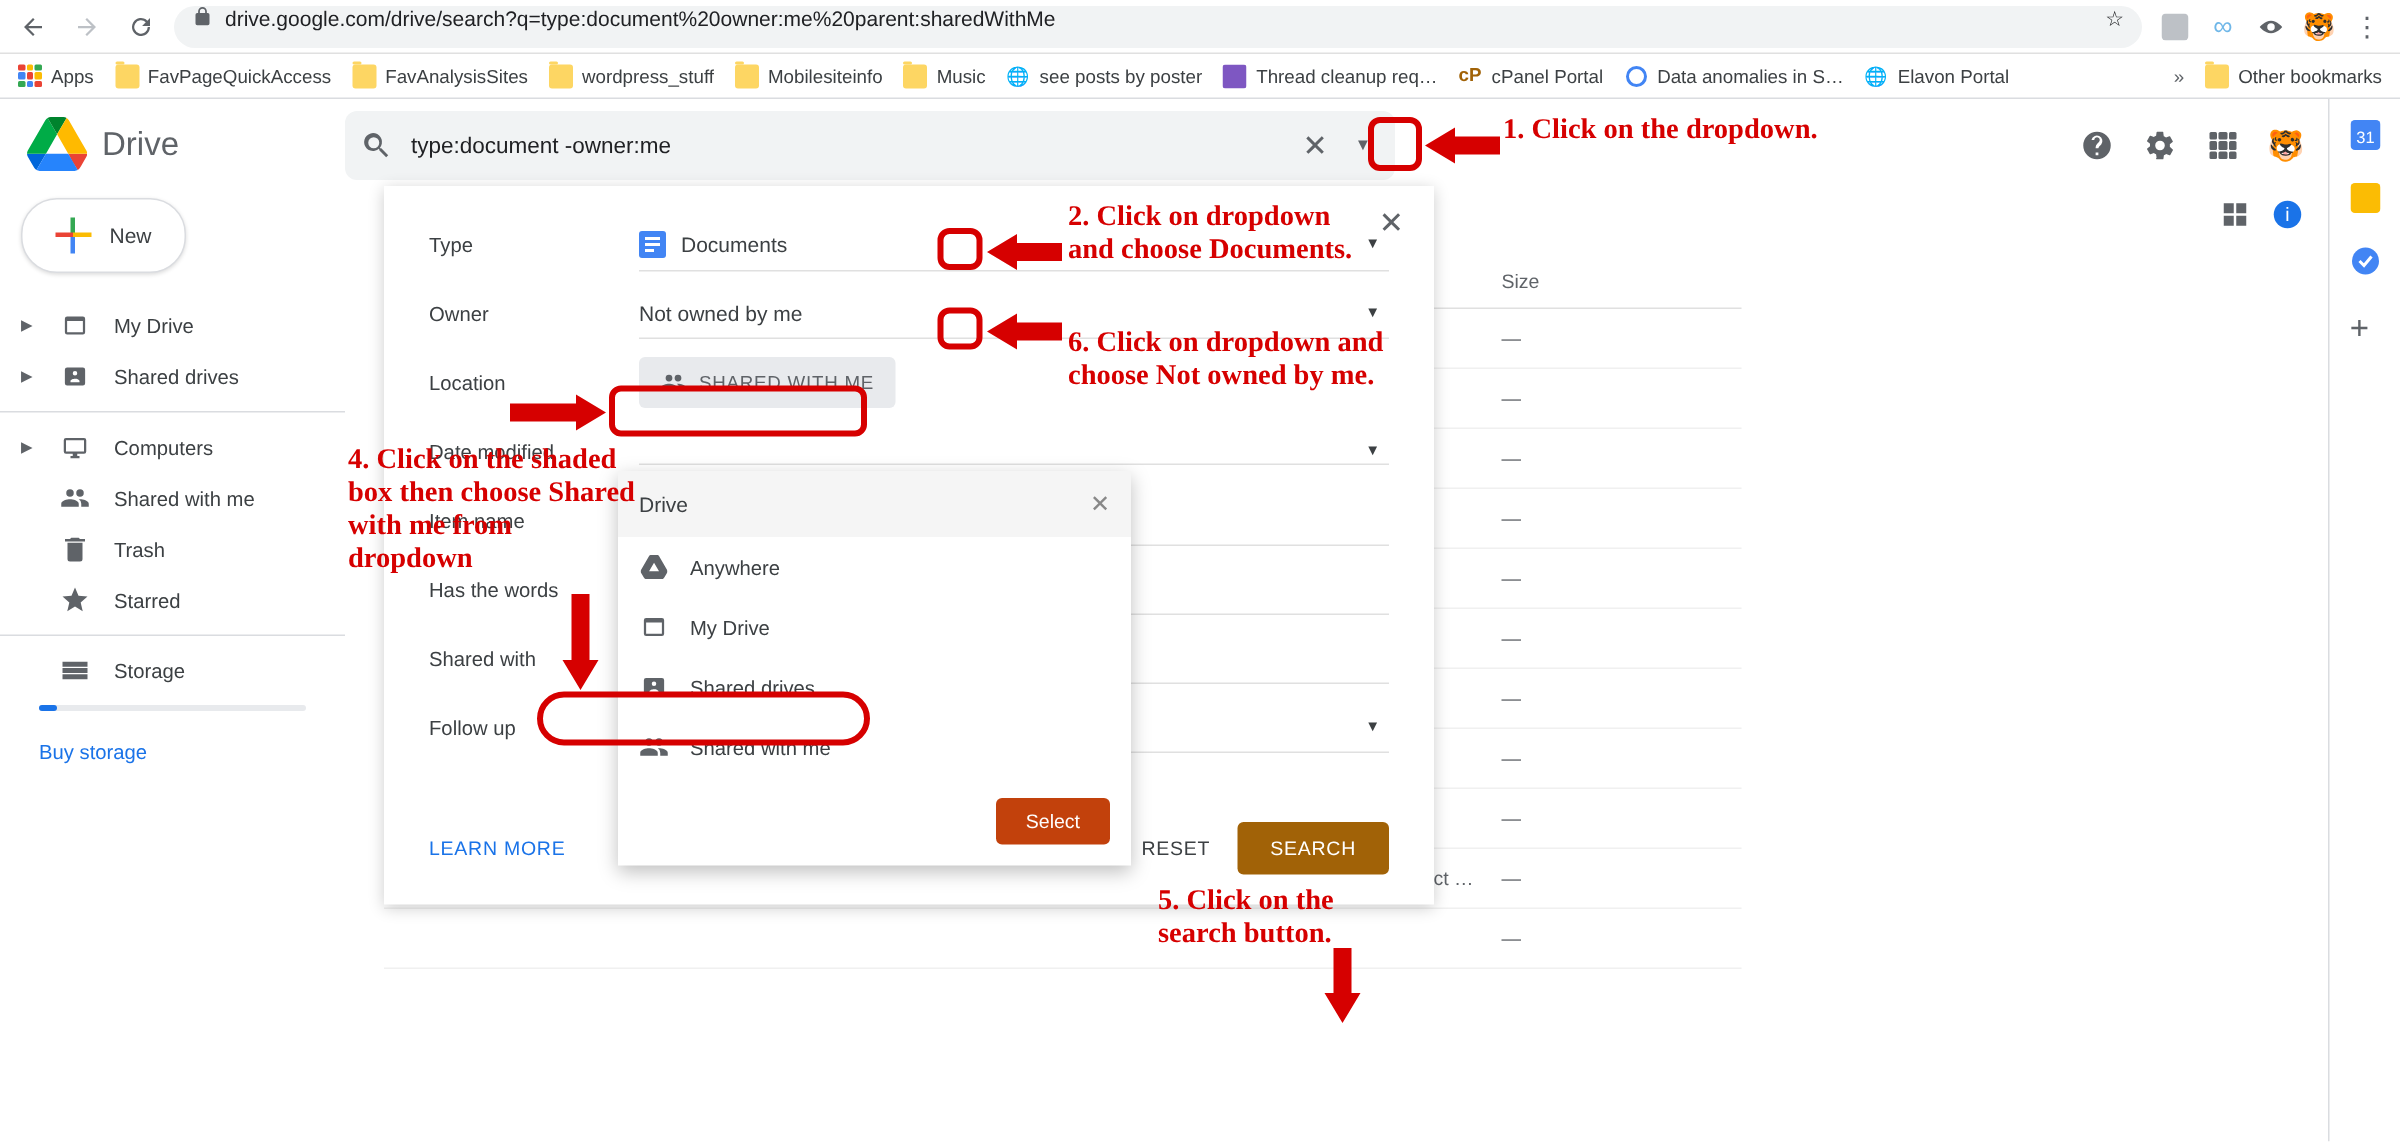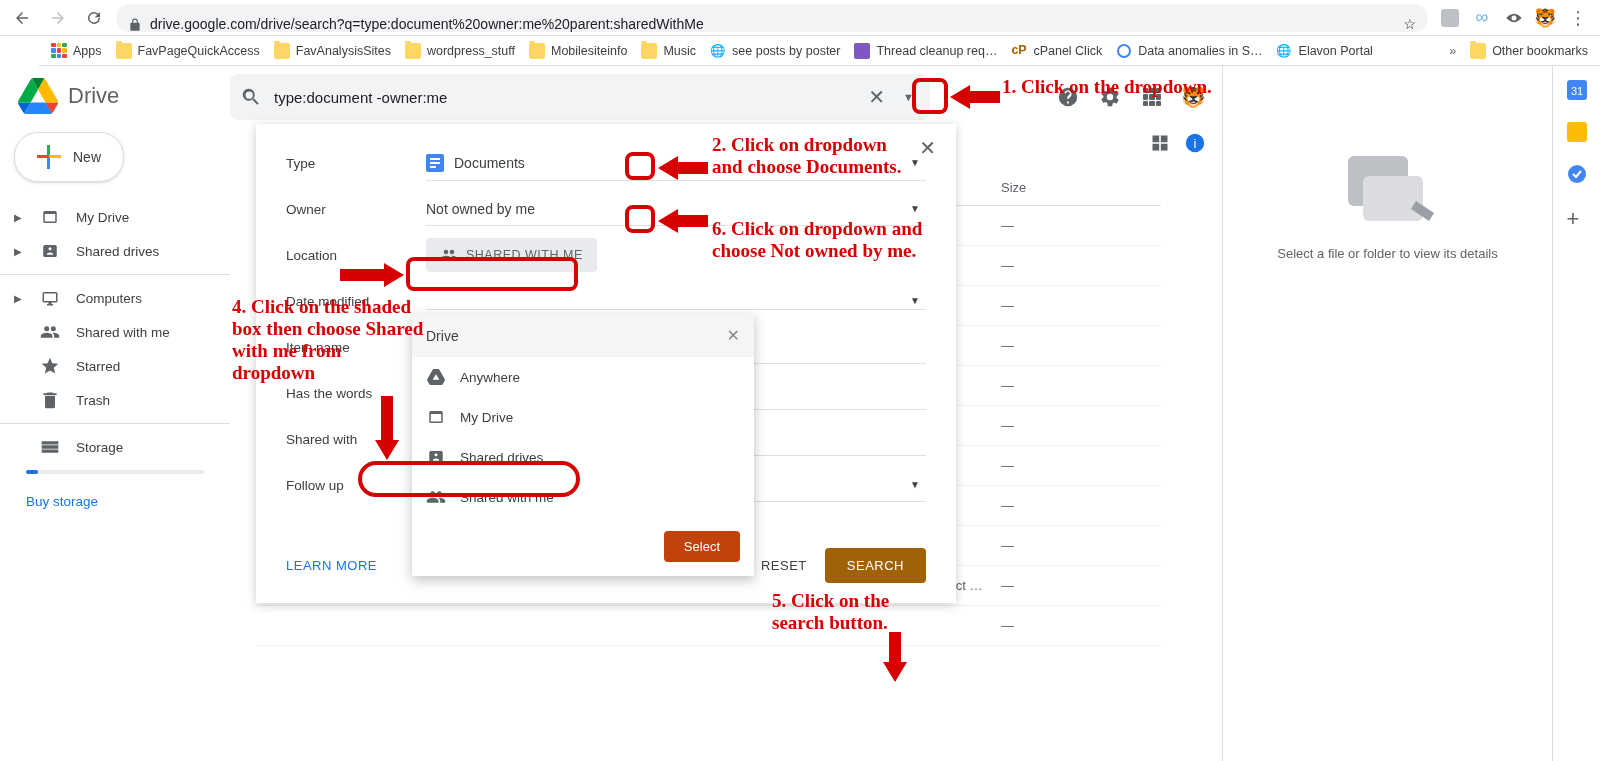--- a/index.html
+++ b/index.html
@@ -1,27 +1,27 @@
 <!DOCTYPE html>
 <html><head>
 <meta charset="utf-8">
 <style>
 * { box-sizing: border-box; margin: 0; padding: 0; font-family: Arial, sans-serif; }
 body { width: 1600px; height: 761px; overflow: hidden; background: #fff; position: relative; font-size: 13px; color: #5f6368; }
 
 
 .browser-bar { height: 36px; display: flex; align-items: center; padding: 0 8px; border-bottom: 1px solid #e0e0e0; gap: 8px; }
 .nav-btn { width: 28px; height: 28px; display: flex; align-items: center; justify-content: center; color: #5f6368; border-radius: 50%; }
-.url-bar { flex: 1; height: 28px; background: #f1f3f4; border-radius: 14px; display: flex; align-items: flex-end; padding: 0 12px; gap: 8px; color: #202124; font-size: 14px; }
+.url-bar { flex: 1; height: 28px; background: #f1f3f4; border-radius: 14px; display: flex; align-items: flex-start; padding: 0 12px; gap: 8px; color: #202124; font-size: 14px; }
 .url-bar .lock { font-size: 12px; }
 .br-icons { display: flex; gap: 12px; align-items: center; padding: 0 4px; }
 .br-ic { width: 20px; height: 20px; display: flex; align-items: center; justify-content: center; font-size: 18px; color: #5f6368; }
 
 
-.bookmarks { height: 30px; display: flex; align-items: center; padding: 0 12px; gap: 14px; border-bottom: 1px solid #dadce0; font-size: 12.5px; margin-left: 39px; }
+.bookmarks { height: 30px; display: flex; align-items: center; padding: 0 12px; gap: 14px; border-bottom: 1px solid #dadce0; font-size: 12.5px; }
 .bm { display: flex; align-items: center; gap: 6px; white-space: nowrap; color: #3c4043; }
 .bm-ic { width: 16px; height: 16px; display: inline-block; }
 .folder { background: #fdd663; border-radius: 2px; position: relative; }
 .folder::before { content: ""; position: absolute; top: -2px; left: 0; width: 6px; height: 2px; background: #fdd663; border-radius: 1px; }
 .bookmarks .spacer { flex: 1; }
 .apps-grid { width: 16px; height: 16px; display: grid; grid-template-columns: repeat(3,1fr); grid-template-rows: repeat(3,1fr); gap: 1px; }
 .apps-grid span { background: #888; border-radius: 1px; }
 .apps-grid span:nth-child(1){background:#ea4335} .apps-grid span:nth-child(2){background:#fbbc04} .apps-grid span:nth-child(3){background:#34a853}
 .apps-grid span:nth-child(4){background:#4285f4} .apps-grid span:nth-child(5){background:#ea4335} .apps-grid span:nth-child(6){background:#fbbc04}
 .apps-grid span:nth-child(7){background:#34a853} .apps-grid span:nth-child(8){background:#4285f4} .apps-grid span:nth-child(9){background:#ea4335}
@@ -195,21 +195,21 @@
   <div class="bm">
       <span class="bm-ic">
         <svg width="16" height="16">
           <rect width="16" height="16" rx="2" fill="#7e57c2"></rect>
         </svg>
       </span>
       <span>Thread cleanup req…</span>
     </div>
   <div class="bm">
       <span class="bm-ic" style="color:#a16207;font-weight:bold">cP</span>
-      <span>cPanel Click</span>
+      <span>cPanel Portal</span>
     </div>
   <div class="bm">
       <span class="bm-ic">
         <svg width="16" height="16" viewBox="0 0 24 24">
           <circle cx="12" cy="12" r="9" fill="none" stroke="#4285f4" stroke-width="3"></circle>
         </svg>
       </span>
       <span>Data anomalies in S…</span>
     </div>
   <div class="bm">
@@ -277,33 +277,33 @@
             <svg width="20" height="20" viewBox="0 0 24 24">
               <path fill="#5f6368" d="M16 11a3 3 0 1 0-3-3 3 3 0 0 0 3 3zm-8 0a3 3 0 1 0-3-3 3 3 0 0 0 3 3zm0 2c-2.33 0-7 1.17-7 3.5V19h14v-2.5C15 14.17 10.33 13 8 13zm8 0c-.3 0-.62 0-.97.05A4.22 4.22 0 0 1 17 16.5V19h6v-2.5c0-2.33-4.67-3.5-7-3.5z"></path>
             </svg>
           </span>
           <span>Shared with me</span>
         </div>
       <div class="nav-item">
           <span class="caret" style="visibility:hidden">▶</span>
           <span class="nav-ic">
             <svg width="20" height="20" viewBox="0 0 24 24">
-              <path fill="#5f6368" d="M12 17.27L18.18 21l-1.64-7.03L22 9.24l-7.19-.61L12 2 9.19 8.63 2 9.24l5.46 4.73L5.82 21z"></path>
-            </svg>
-          </span>
-          <span>Starred</span>
+              <path fill="#5f6368" d="M6 7h12v13a2 2 0 0 1-2 2H8a2 2 0 0 1-2-2zm3-4h6l1 1h4v2H4V4h4z"></path>
+            </svg>
+          </span>
+          <span>Trash</span>
         </div>
       <div class="nav-item">
           <span class="caret" style="visibility:hidden">▶</span>
           <span class="nav-ic">
             <svg width="20" height="20" viewBox="0 0 24 24">
-              <path fill="#5f6368" d="M6 7h12v13a2 2 0 0 1-2 2H8a2 2 0 0 1-2-2zm3-4h6l1 1h4v2H4V4h4z"></path>
-            </svg>
-          </span>
-          <span>Trash</span>
+              <path fill="#5f6368" d="M12 17.27L18.18 21l-1.64-7.03L22 9.24l-7.19-.61L12 2 9.19 8.63 2 9.24l5.46 4.73L5.82 21z"></path>
+            </svg>
+          </span>
+          <span>Starred</span>
         </div>
       <div class="nav-sep"></div>
       <div class="nav-item">
           <span class="caret" style="visibility:hidden">▶</span>
           <span class="nav-ic">
             <svg width="20" height="20" viewBox="0 0 24 24">
               <path fill="#5f6368" d="M2 5h20v4H2zm0 10h20v4H2zm0-5h20v4H2z"></path>
             </svg>
           </span>
           <span>Storage</span>
@@ -363,28 +363,20 @@
           </span>
         <span>
             <svg width="22" height="22" viewBox="0 0 24 24">
               <circle cx="12" cy="12" r="10" fill="#1a73e8"></circle>
               <text x="12" y="17" font-size="14" fill="#fff" text-anchor="middle" font-family="Arial">i</text>
             </svg>
           </span>
       </div>
     </div>
 
-    <div class="details">
-      <svg class="details-img" viewBox="0 0 100 80">
-          <rect x="10" y="10" width="60" height="50" rx="6" fill="#bdc1c6"></rect>
-          <rect x="25" y="30" width="60" height="45" rx="6" fill="#dadce0"></rect>
-          <path d="M78 55 l18 12 -5 8 -18-12z" fill="#9aa0a6"></path>
-        </svg>
-      <div class="details-txt">Select a file or folder to view its details</div>
-    </div>
 
     <div class="rail">
       <span class="rail-ic">
           <svg width="20" height="20">
             <rect width="20" height="20" rx="3" fill="#4285f4"></rect>
             <text x="10" y="15" font-size="11" fill="#fff" text-anchor="middle">31</text>
           </svg>
         </span>
       <span class="rail-ic">
           <svg width="20" height="20">

